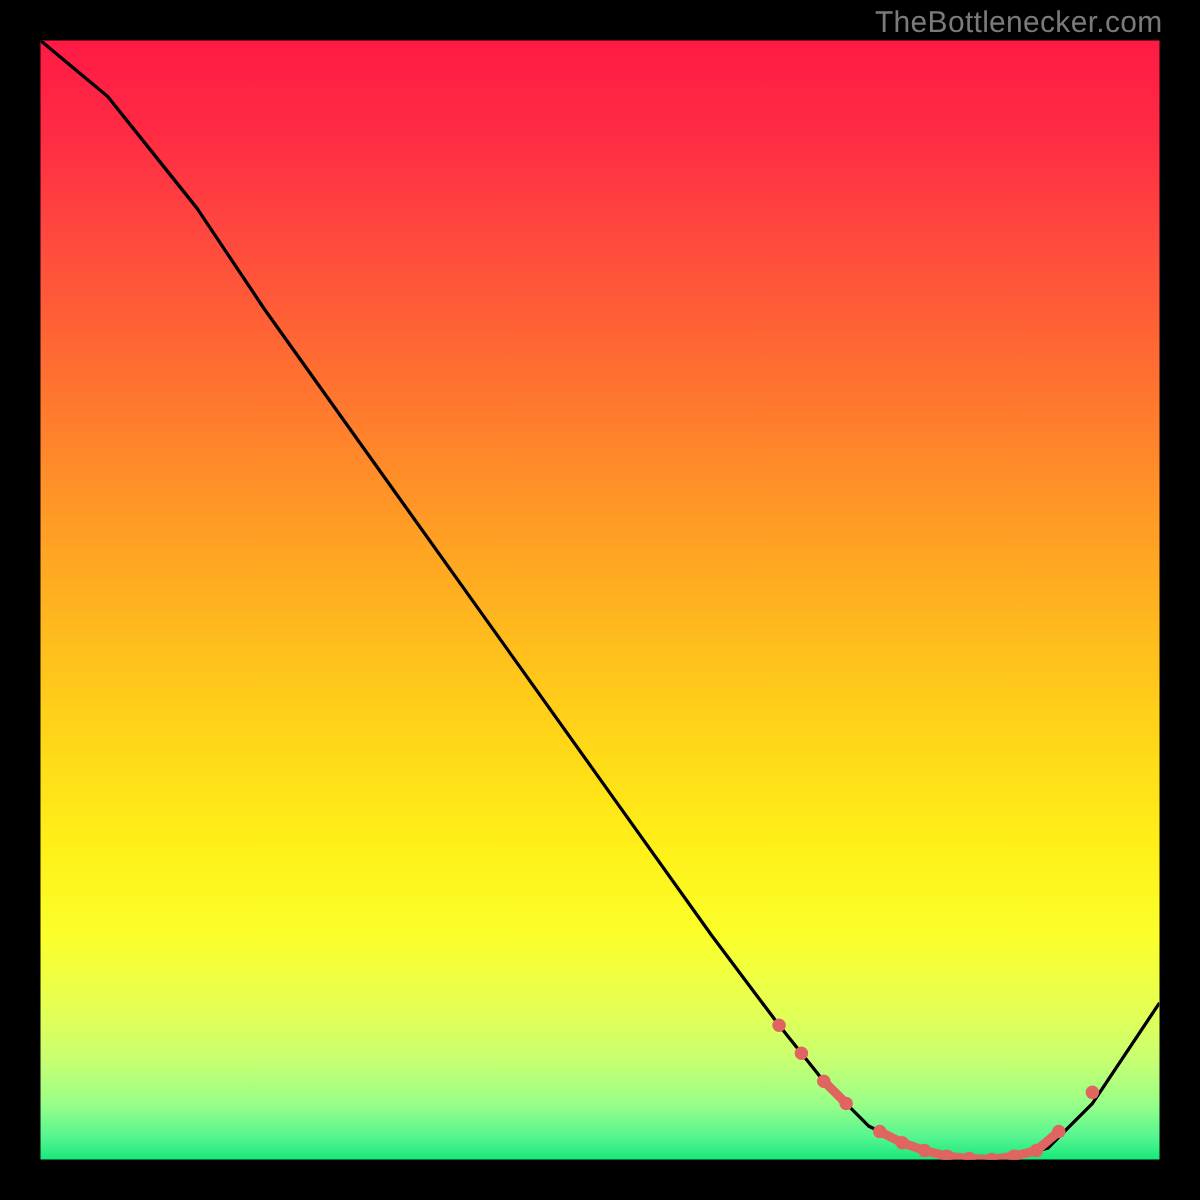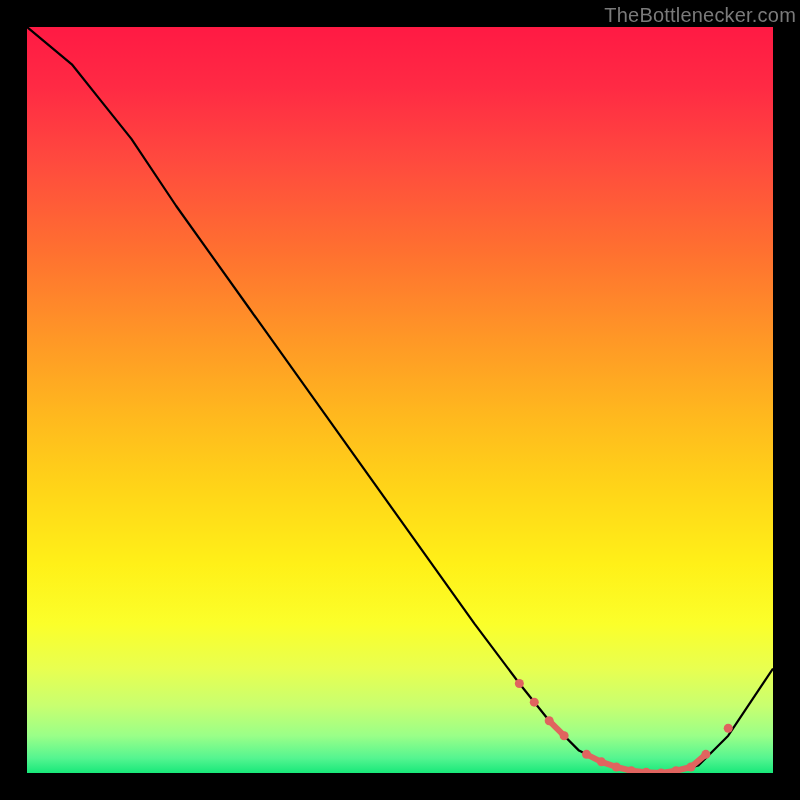--- a/index.html
+++ b/index.html
@@ -1,17 +1,17 @@
 <!DOCTYPE html>
 <html><head>
 <meta charset="utf-8">
 <style>
   * { margin: 0; padding: 0; box-sizing: border-box; }
   body { width: 800px; height: 800px; background: #000; position: relative; font-family: Arial, sans-serif; }
-  .attribution { position: absolute; top: 4px; right: 4px; color: #7a7a7a; font-size: 20px; letter-spacing: 0.2px; font-weight: 400; z-index: 10; }
+  .attribution { position: absolute; top: 4px; right: 25px; color: #7a7a7a; font-size: 20px; letter-spacing: 0.2px; font-weight: 400; z-index: 10; }
   .frame { position: absolute; top: 27px; left: 27px; width: 746px; height: 746px; }
   .gradient { position: absolute; inset: 0; background: linear-gradient(to bottom,
       #ff1a44 0%,
       #ff2a44 8%,
       #ff4a3e 18%,
       #ff7030 30%,
       #ff9826 42%,
       #ffb81e 52%,
       #ffd518 62%,
       #fff018 72%,

